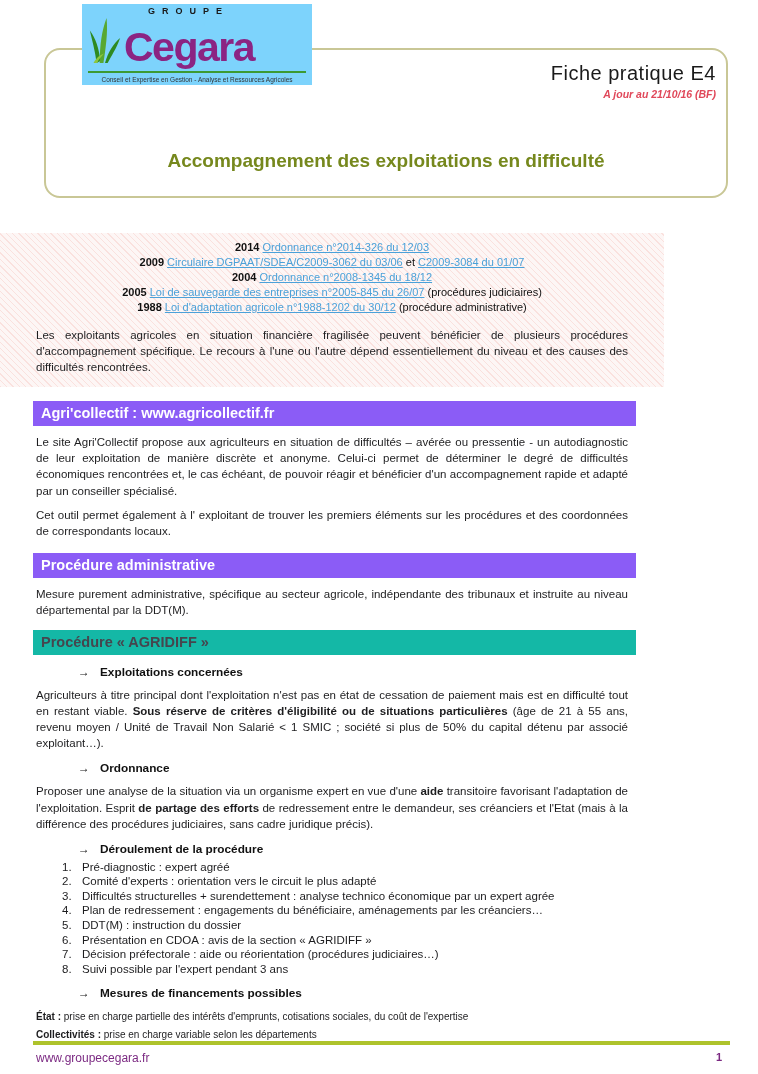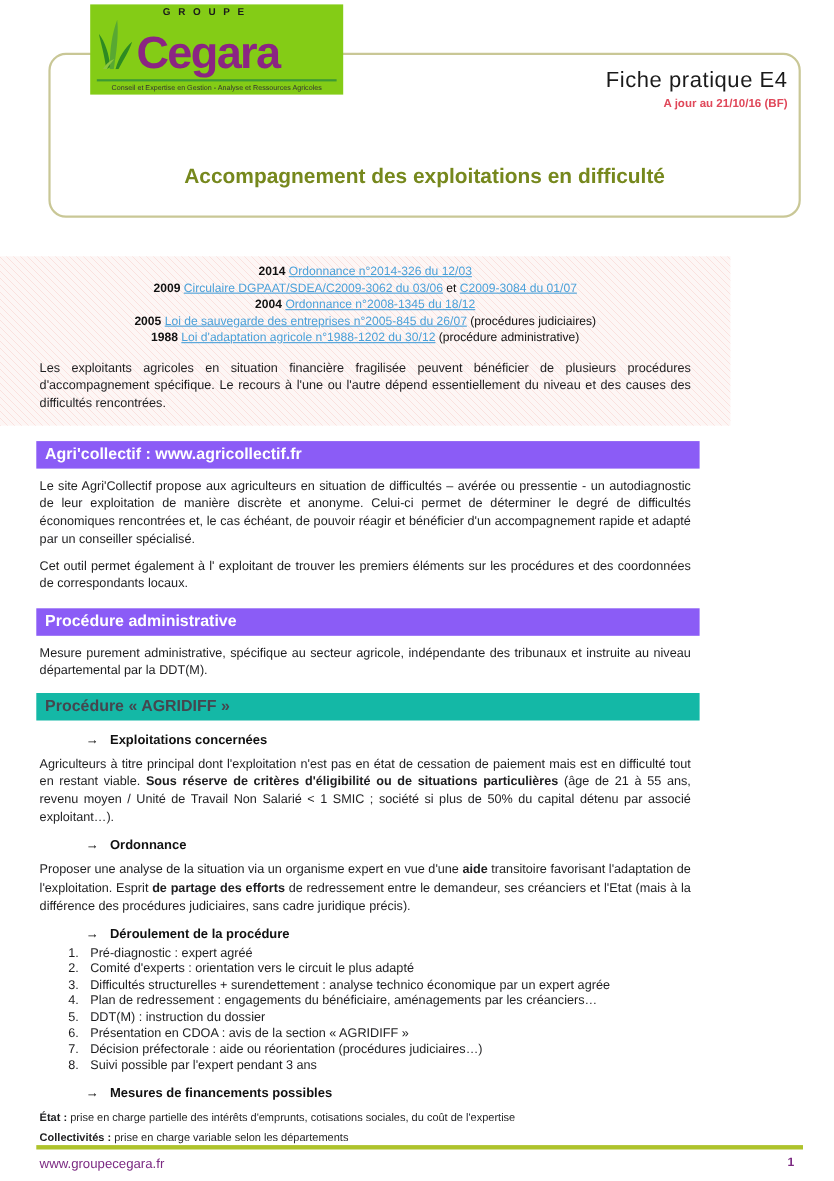--- a/index.html
+++ b/index.html
@@ -6,40 +6,40 @@
   body{
     width:758px;height:1074px;position:relative;background:#ffffff;
     font-family:"Liberation Sans", sans-serif;color:#1d1d1f;overflow:hidden;
   }
   
   .frame{
     position:absolute;left:44px;top:48px;width:684px;height:150px;
     border:2px solid #c9c796;border-radius:16px;box-sizing:border-box;
   }
   .logo{
-    position:absolute;left:82px;top:4px;width:218px;background:#84cc16;
+    position:absolute;left:82px;top:4px;width:218px;background:#7dd3fc;
     padding:2px 6px 2px 6px;z-index:2;
   }
   .logo-groupe{
     font-size:9px;font-weight:bold;letter-spacing:7px;color:#1a1a1a;
     margin-left:60px;
   }
   .logo-row{display:flex;align-items:flex-end;margin-top:1px;}
   .logo-grass{flex:0 0 auto;margin-right:2px;}
   .logo-name{
     font-size:41px;font-weight:bold;color:#8b2483;line-height:0.95;
     letter-spacing:-1.5px;
   }
   .logo-rule{height:2px;background:#3c9a33;margin-top:4px;}
   .logo-tagline{
     font-size:6.5px;color:#333;margin-top:3px;text-align:center;white-space:nowrap;
   }
   .fiche{position:absolute;right:42px;top:62px;text-align:right;z-index:2;}
   .fiche-title{font-size:20px;color:#1a1a1a;letter-spacing:0.5px;}
-  .fiche-sub{font-size:10.5px;font-weight:bold;color:#e0485a;margin-top:3px;}
+  .fiche-sub{font-size:10.5px;font-weight:bold;color:#e0485a;margin-top:3px;font-style:italic;}
   .doc-title{
     position:absolute;left:44px;width:684px;top:150px;text-align:center;
     font-size:19px;font-weight:bold;color:#76881d;z-index:2;
   }
   
   .main{position:absolute;left:0;top:233px;width:664px;}
   .striped{
     padding:7px 0 12px;
     background:repeating-linear-gradient(45deg,#fae1de 0px,#fae1de 1px,#fdf6f5 1px,#fdf6f5 4.5px);
   }

